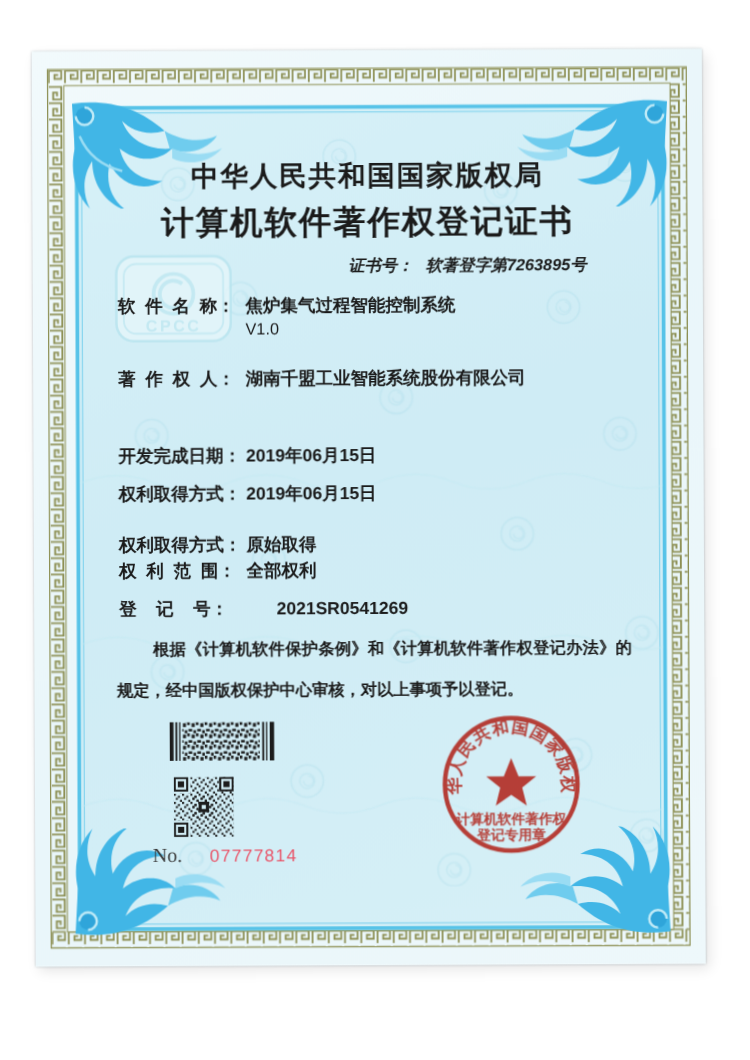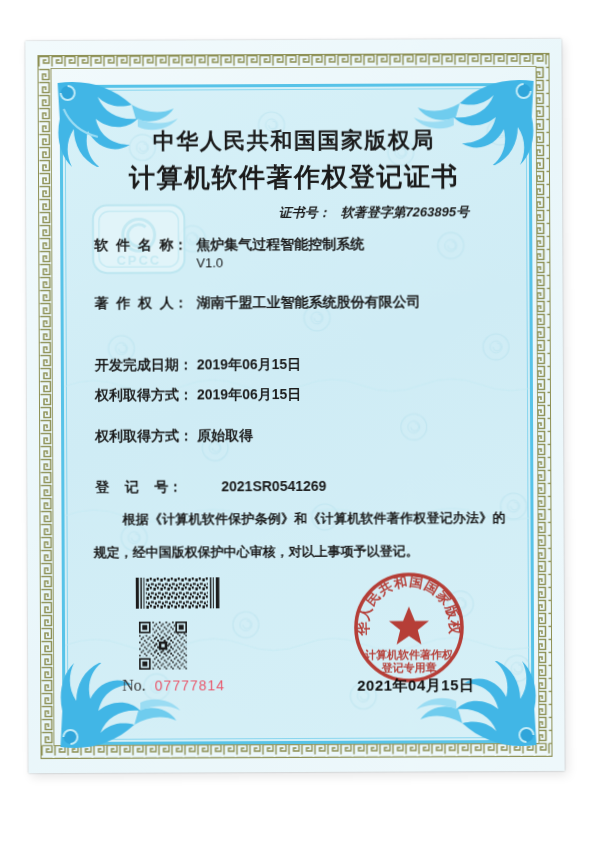--- a/index.html
+++ b/index.html
@@ -45,21 +45,21 @@
   .row .lbl{white-space:pre;width:102px;flex:0 0 102px;}
   .row .val{white-space:pre;}
   .version{position:absolute;left:170px;font-size:13px;font-weight:normal;}
   .statement{
     position:absolute;left:66px;top:462px;width:412px;
     font-size:13px;font-weight:bold;line-height:33px;text-indent:29px;
     text-align:justify;
   }
   .barcode{position:absolute;left:108px;top:537px;}
   .qr{position:absolute;left:111px;top:581px;}
-  .serial{position:absolute;left:94px;top:636px;display:flex;gap:9px;align-items:baseline;}
+  .serial{position:absolute;left:94px;top:636px;display:flex;gap:22px;align-items:baseline;}
   .serial .no{font-family:"Liberation Serif","DejaVu Serif",serif;font-size:16px;color:#3a3a3a;}
   .serial .num{font-size:14px;letter-spacing:1px;color:#e9566a;font-weight:normal;}
   .date{
     position:absolute;left:329px;top:637px;font-size:15px;font-weight:bold;color:#101010;
     letter-spacing:.5px;
   }
   .seal{position:absolute;left:322px;top:529px;mix-blend-mode:multiply;opacity:.95;}
   .seal text{font-weight:bold;}
 </style>
 </head>
@@ -198,20 +198,24 @@
     <div class="row" style="top:346px;">
       <span class="lbl">权利取得方式：</span>
       <span class="val">2019年06月15日</span>
     </div>
 
     <div class="row" style="top:387px;align-items:center;">
       <span class="lbl">权利取得方式：</span>
       <span class="val">原始取得</span>
     </div>
 
+    <div class="row" style="top:408px;">
+      <span class="lbl">权  利  范  围：</span>
+      <span class="val">全部权利</span>
+    </div>
 
     <div class="row" style="top:438px;gap:24px;">
       <span class="lbl">登    记    号：</span>
       <span class="val">2021SR0541269</span>
     </div>
 
     <div class="statement">根据《计算机软件保护条例》和《计算机软件著作权登记办法》的规定，经中国版权保护中心审核，对以上事项予以登记。</div>
 
     <svg class="barcode" width="84" height="31">
       <defs>
@@ -253,21 +257,20 @@
       <use href="#finder" x="0" y="0"></use>
       <use href="#finder" x="22" y="0"></use>
       <use href="#finder" x="0" y="22"></use>
     </svg>
 
     <div class="serial">
       <span class="no">No.</span>
       <span class="num">07777814</span>
     </div>
 
-    <div class="date">2021年04月15日</div>
 
     <svg class="seal" width="118" height="118" viewBox="-59 -59 118 118">
       <circle cx="0" cy="0" r="53" fill="none" stroke="#d9382e" stroke-width="3.6"></circle>
       <defs>
         <path id="ringPath" d="M -39.4,10.9 A 41,41 0 1 1 39.4,10.9" fill="none"></path>
       </defs>
       <text fill="#d9382e" font-size="13.5" letter-spacing="1">
         <textPath href="#ringPath" startOffset="50%" text-anchor="middle">中华人民共和国国家版权局</textPath>
       </text>
       <path fill="#d9382e" d="M0,-21 L5.9,-6.5 L20,-6.5 L8.8,2.6 L12.4,17 L0,8.4 L-12.4,17 L-8.8,2.6 L-20,-6.5 L-5.9,-6.5 Z"></path>

